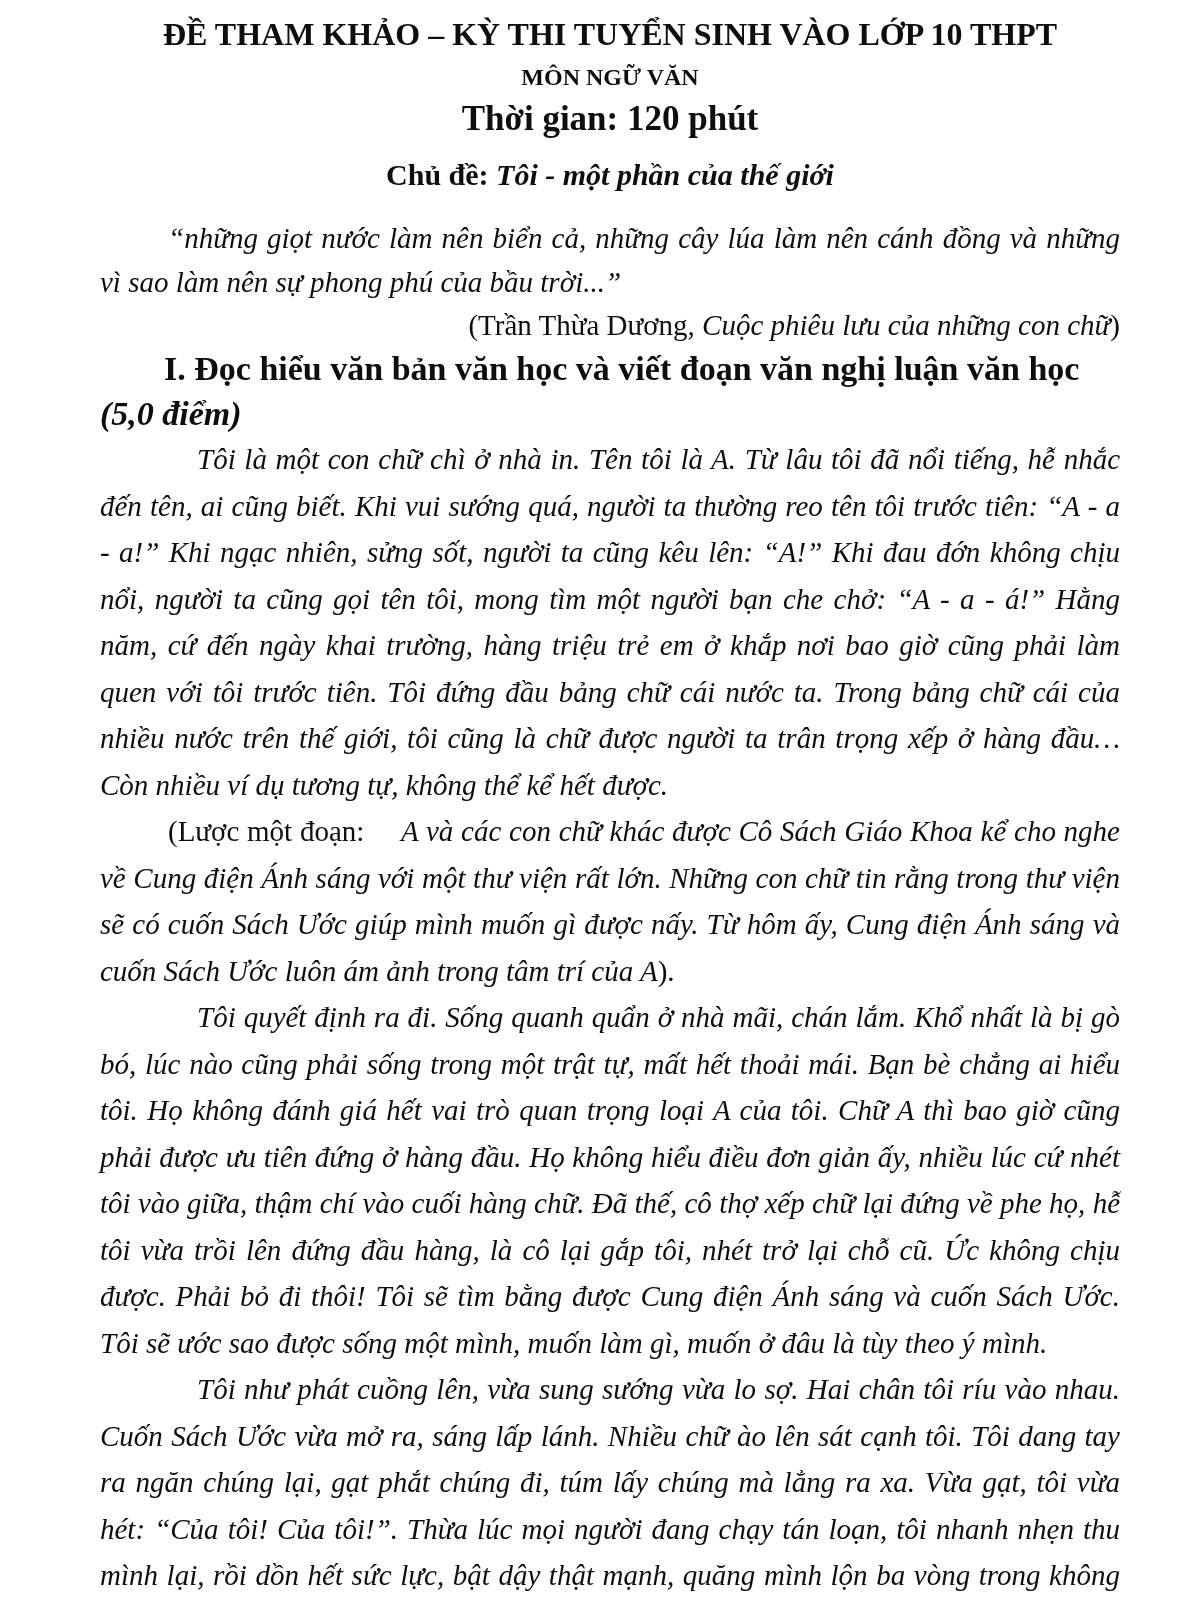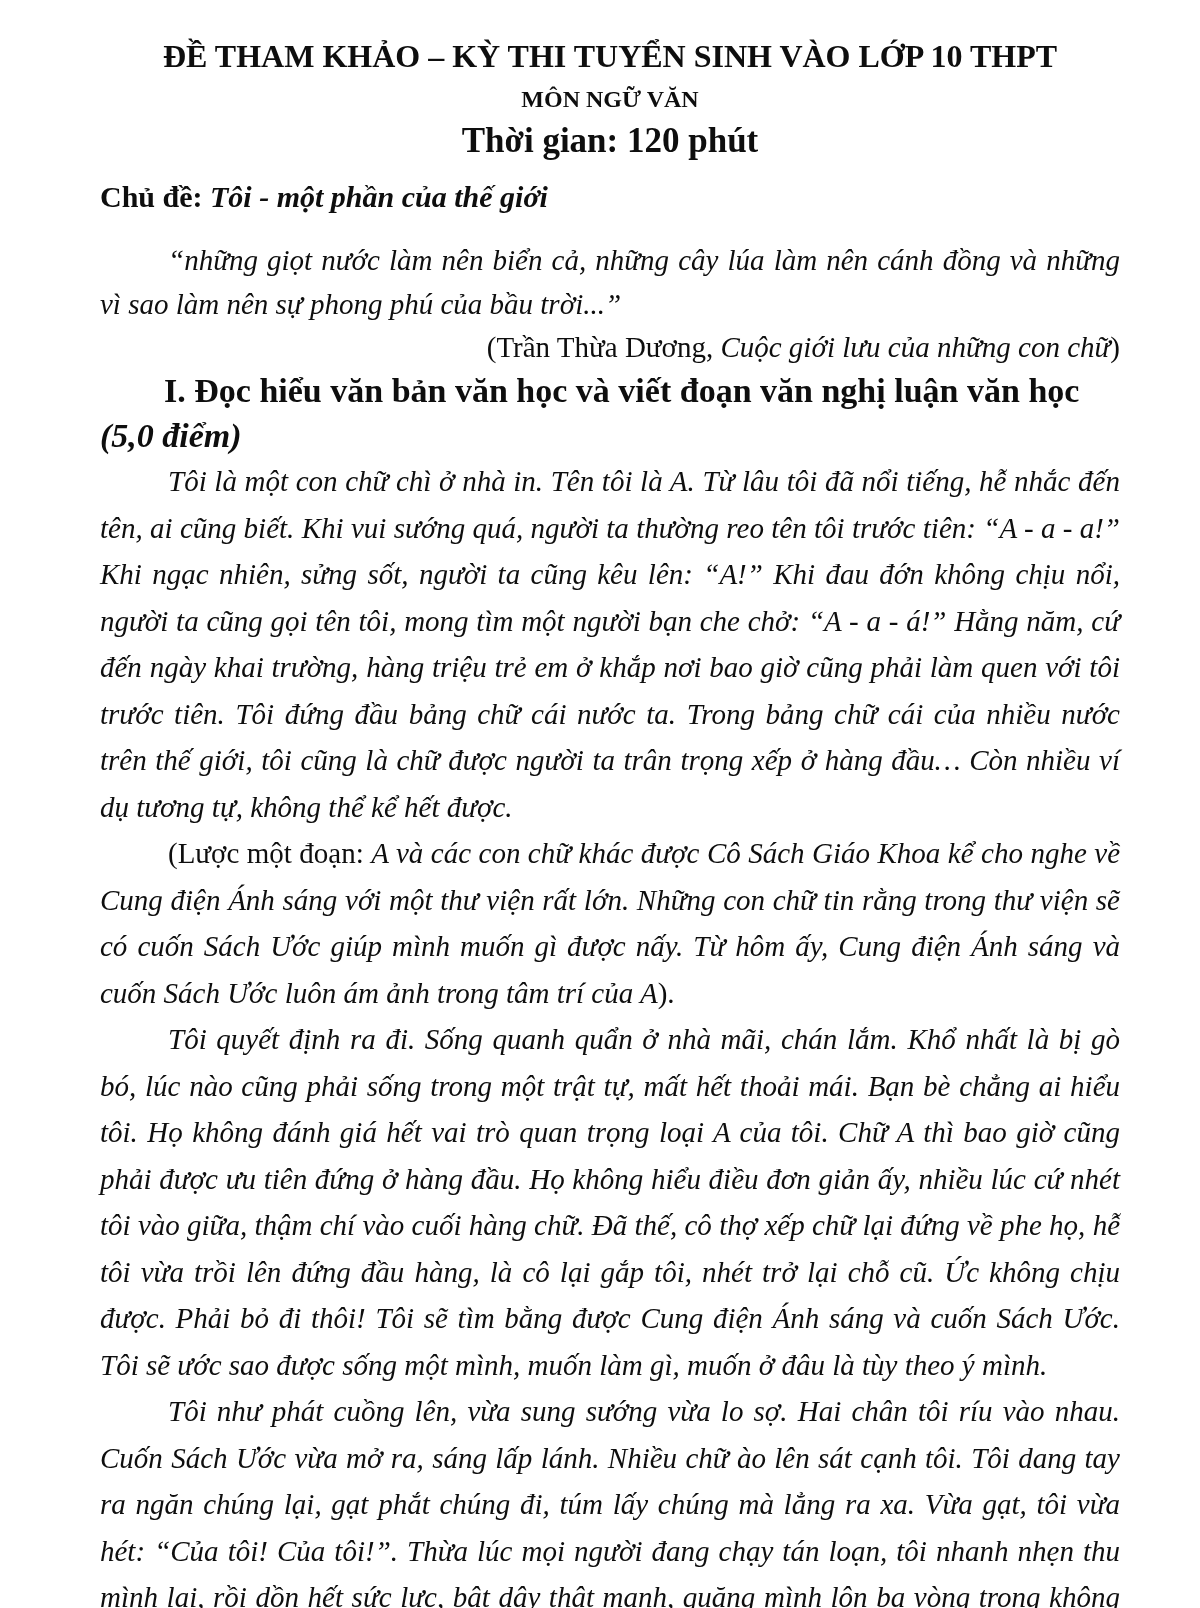--- a/index.html
+++ b/index.html
@@ -7,30 +7,31 @@
   body {
     width: 1200px;
     height: 1608px;
     font-family: "Liberation Serif", "DejaVu Serif", serif;
     color: #0e0e0e;
     overflow: hidden;
   }
   .page {
     width: 1200px;
     height: 1608px;
-    padding: 34px 80px 30px 100px;
+    padding: 12px 80px 30px 100px;
     background: #ffffff;
   }
   
   .hdr { text-align: center; font-weight: bold; }
   .hdr-line1 { font-size: 32px; line-height: 44px; }
   .hdr-line2 { font-size: 24px; line-height: 42px; }
   .hdr-line3 { font-size: 35px; line-height: 42px; }
   
   .theme {
+    text-align: center;
     font-weight: bold;
     font-size: 30px;
     line-height: 42px;
     margin-top: 14px;
   }
   .theme .theme-value { font-style: italic; }
   
   .quote {
     margin-top: 20px;
     font-style: italic;
@@ -53,39 +54,39 @@
     text-indent: 64px;
   }
   .section-heading .points { font-style: italic; }
   
   .body-para {
     font-size: 29px;
     line-height: 46.5px;
     text-align: justify;
     text-indent: 68px;
   }
-  .run-italic { font-style: italic; }
+  .run-italic { font-style: italic; margin-left: 29px; }
   .run-regular { font-style: normal; }
 </style>
 </head>
 <body>
 
 <div class="page">
 
   <div class="hdr">
     <div class="hdr-line1">ĐỀ THAM KHẢO – KỲ THI TUYỂN SINH VÀO LỚP 10 THPT</div>
     <div class="hdr-line2">MÔN NGỮ VĂN</div>
     <div class="hdr-line3">Thời gian: 120 phút</div>
   </div>
 
   <p class="theme"><span>Chủ đề: </span><span class="theme-value">Tôi - một phần của thế giới</span></p>
 
   <p class="quote">“những giọt nước làm nên biển cả, những cây lúa làm nên cánh đồng và những vì sao làm nên sự phong phú của bầu trời...”</p>
 
-  <p class="attribution"><span>(Trần Thừa Dương, </span><span class="work">Cuộc giới lưu của những con chữ</span><span>)</span></p>
+  <p class="attribution"><span>(Trần Thừa Dương, </span><span class="work">Cuộc phiêu lưu của những con chữ</span><span>)</span></p>
 
   <p class="section-heading"><span>I. Đọc hiểu văn bản văn học và viết đoạn văn nghị luận văn học </span><span class="points">(5,0 điểm)</span></p>
 
   <div id="body-paragraphs">
       <p class="body-para"><span class="run-italic">Tôi là một con chữ chì ở nhà in. Tên tôi là A. Từ lâu tôi đã nổi tiếng, hễ nhắc đến tên, ai cũng biết. Khi vui sướng quá, người ta thường reo tên tôi trước tiên: “A - a - a!” Khi ngạc nhiên, sửng sốt, người ta cũng kêu lên: “A!” Khi đau đớn không chịu nổi, người ta cũng gọi tên tôi, mong tìm một người bạn che chở: “A - a - á!” Hằng năm, cứ đến ngày khai trường, hàng triệu trẻ em ở khắp nơi bao giờ cũng phải làm quen với tôi trước tiên. Tôi đứng đầu bảng chữ cái nước ta. Trong bảng chữ cái của nhiều nước trên thế giới, tôi cũng là chữ được người ta trân trọng xếp ở hàng đầu… Còn nhiều ví dụ tương tự, không thể kể hết được.</span></p>
       <p class="body-para"><span class="run-regular">(Lược một đoạn: </span><span class="run-italic">A và các con chữ khác được Cô Sách Giáo Khoa kể cho nghe về Cung điện Ánh sáng với một thư viện rất lớn. Những con chữ tin rằng trong thư viện sẽ có cuốn Sách Ước giúp mình muốn gì được nấy. Từ hôm ấy, Cung điện Ánh sáng và cuốn Sách Ước luôn ám ảnh trong tâm trí của A</span><span class="run-regular">).</span></p>
       <p class="body-para"><span class="run-italic">Tôi quyết định ra đi. Sống quanh quẩn ở nhà mãi, chán lắm. Khổ nhất là bị gò bó, lúc nào cũng phải sống trong một trật tự, mất hết thoải mái. Bạn bè chẳng ai hiểu tôi. Họ không đánh giá hết vai trò quan trọng loại A của tôi. Chữ A thì bao giờ cũng phải được ưu tiên đứng ở hàng đầu. Họ không hiểu điều đơn giản ấy, nhiều lúc cứ nhét tôi vào giữa, thậm chí vào cuối hàng chữ. Đã thế, cô thợ xếp chữ lại đứng về phe họ, hễ tôi vừa trồi lên đứng đầu hàng, là cô lại gắp tôi, nhét trở lại chỗ cũ. Ức không chịu được. Phải bỏ đi thôi! Tôi sẽ tìm bằng được Cung điện Ánh sáng và cuốn Sách Ước. Tôi sẽ ước sao được sống một mình, muốn làm gì, muốn ở đâu là tùy theo ý mình.</span></p>
       <p class="body-para"><span class="run-italic">Tôi như phát cuồng lên, vừa sung sướng vừa lo sợ. Hai chân tôi ríu vào nhau. Cuốn Sách Ước vừa mở ra, sáng lấp lánh. Nhiều chữ ào lên sát cạnh tôi. Tôi dang tay ra ngăn chúng lại, gạt phắt chúng đi, túm lấy chúng mà lẳng ra xa. Vừa gạt, tôi vừa hét: “Của tôi! Của tôi!”. Thừa lúc mọi người đang chạy tán loạn, tôi nhanh nhẹn thu mình lại, rồi dồn hết sức lực, bật dậy thật mạnh, quăng mình lộn ba vòng trong không trung và lao thẳng vào giữa trang sách. Tôi gào thật to: “Ước gì tôi được sống một mình! Chỉ một mình tôi thôi! Của tôi! Của tôi! Cuốn Sách Ước của tôi”. Cầu được ước thấy, cuốn sách cứ lớn lên, lớn dần và chỉ mình tôi ngồi chễm chệ trên đó. Nhìn các chữ khác đang đứng ngẩn ngơ phía dưới với những đôi mắt đầy thèm muốn, tôi sung sướng quá, cười ha hả rất sảng khoái. Trang sách cứ trải rộng mãi, cuồn cuộn như những đợt sóng. Ban đầu, điều đó làm tôi rất thích thú, nhưng sau lại thấy sợ. Xung quanh tôi vắng lặng, không một tiếng chim kêu, không một tiếng cây cỏ rì rào, không một bóng người qua lại. Tất cả chỉ một màu trắng lạnh lẽo như một bãi cát chết, nhìn hút tầm mắt. Bây giờ tôi mới nhận ra điều</span></p>
     </div>
 

